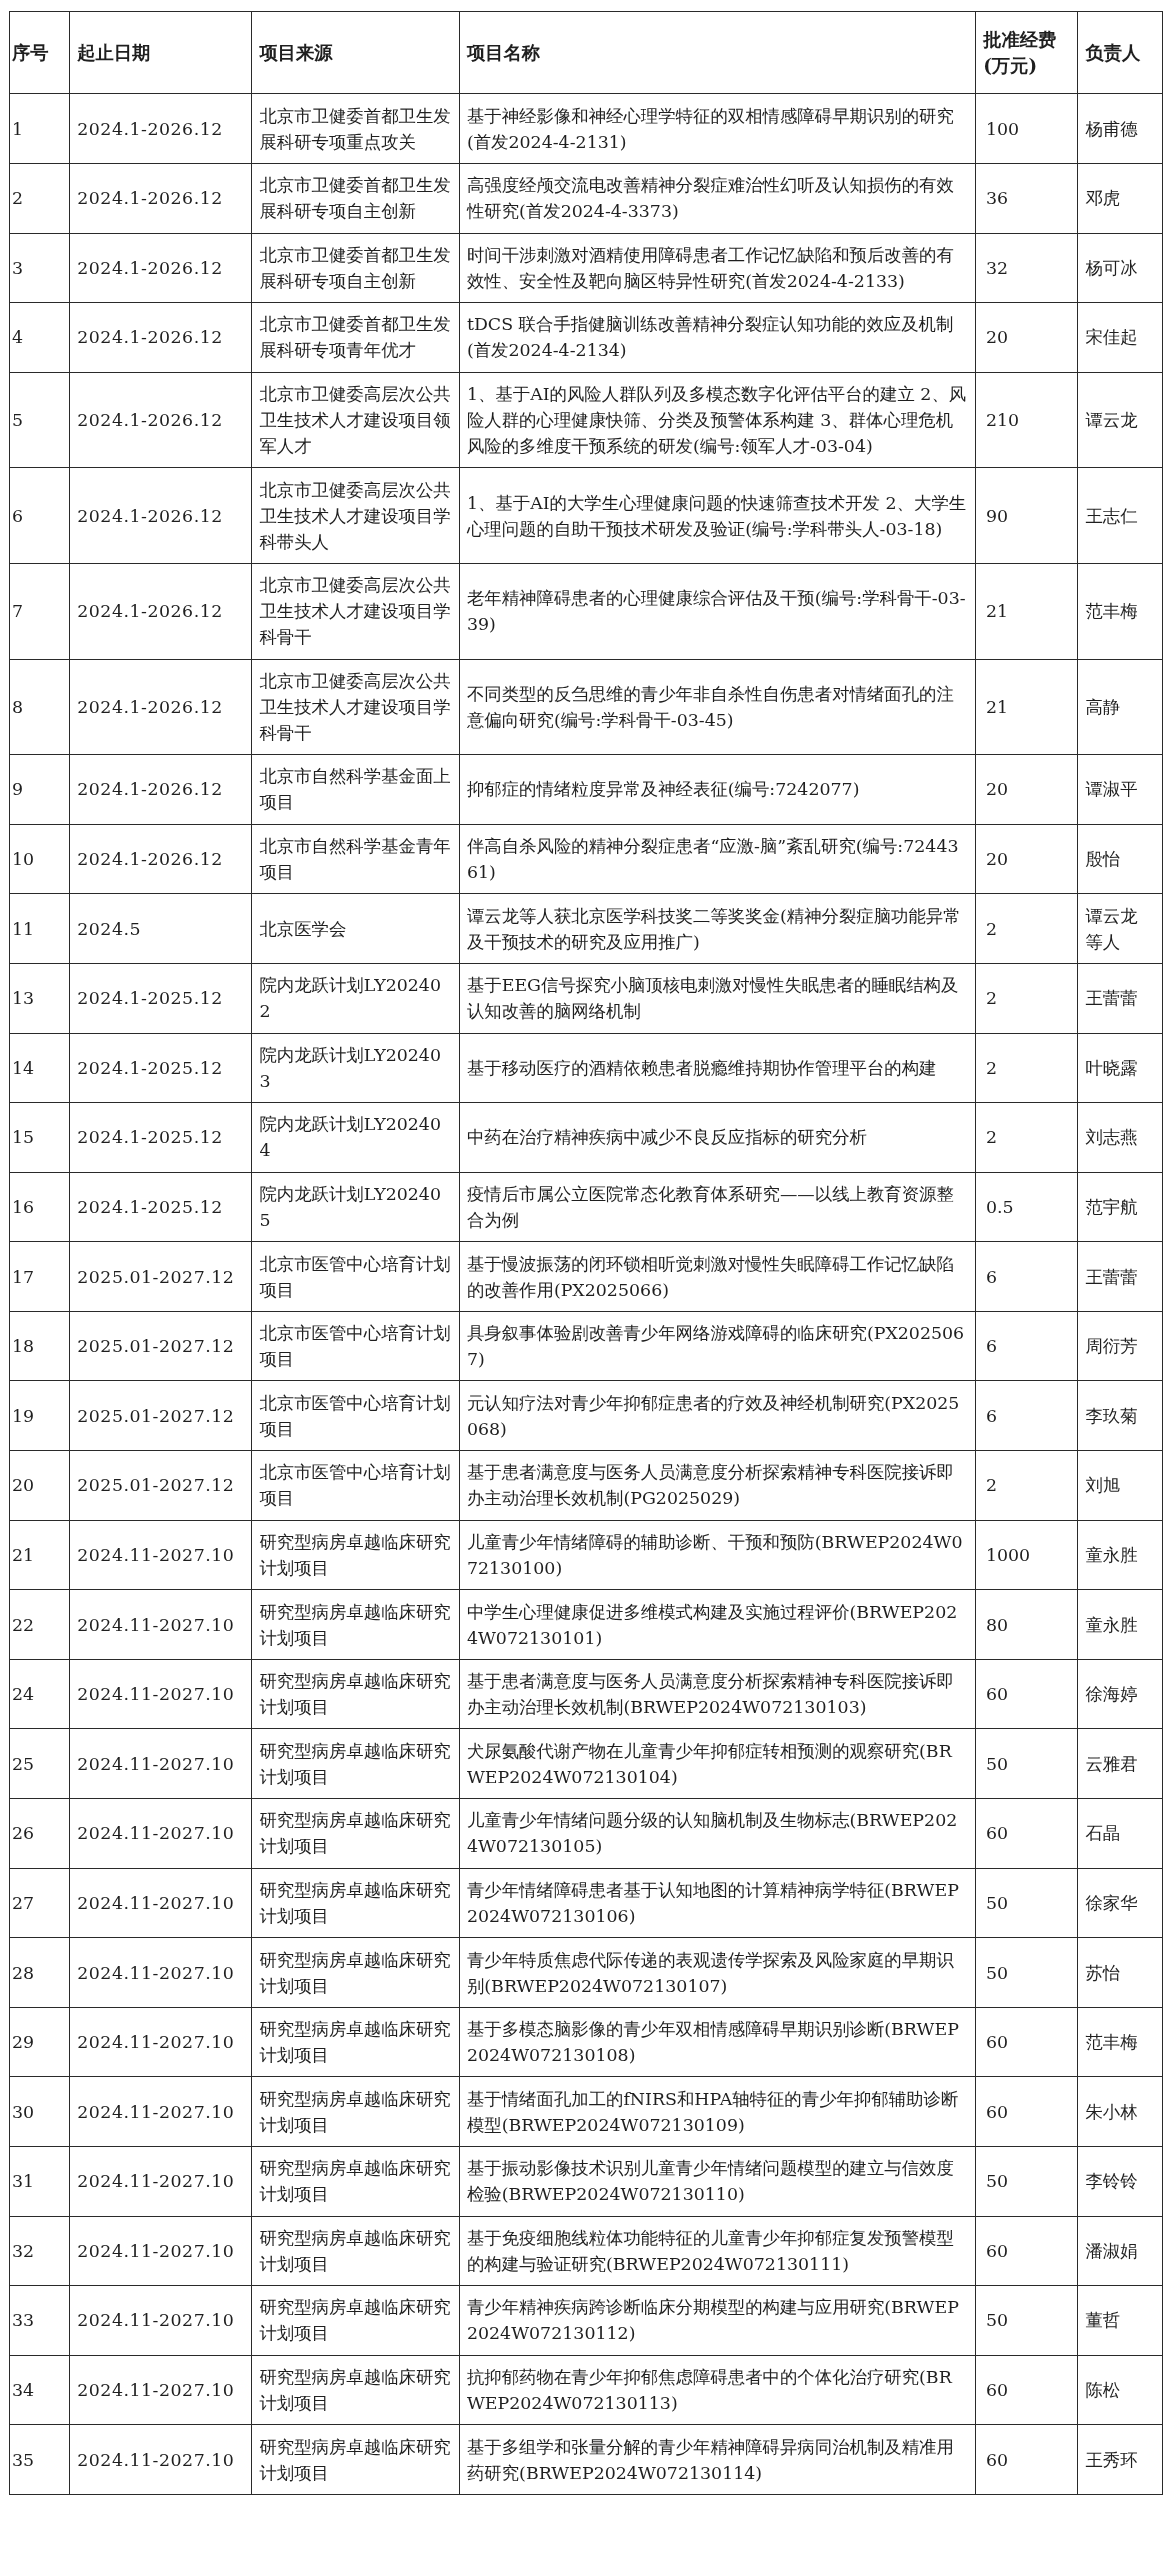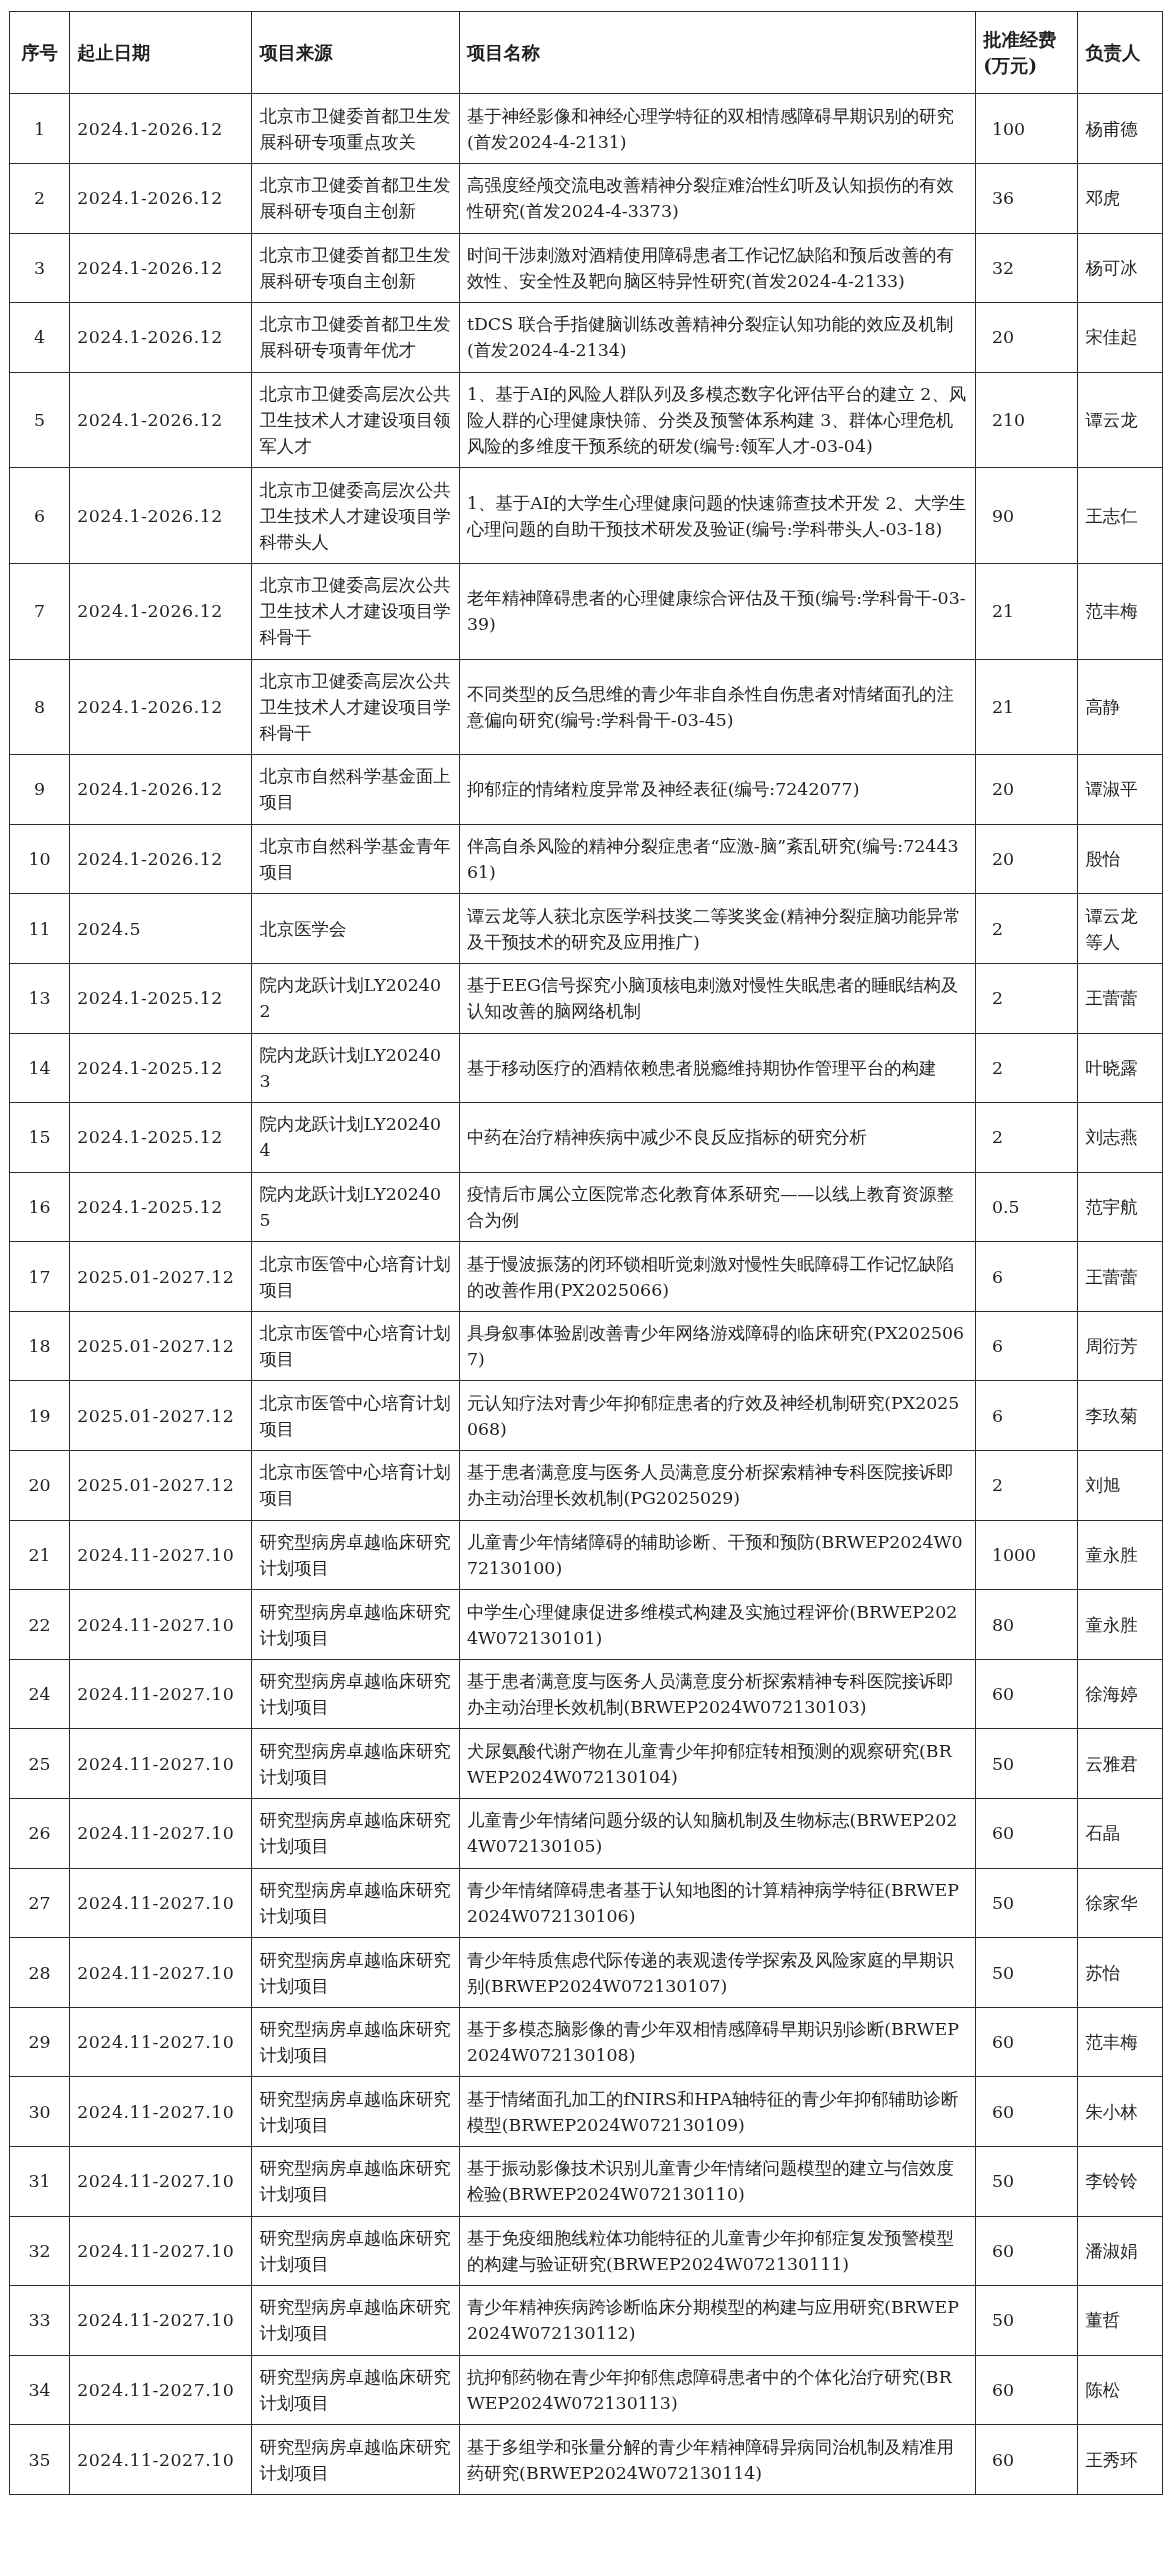--- a/index.html
+++ b/index.html
@@ -40,26 +40,26 @@
     background: #ffffff;
   }
   thead th {
     font-weight: bold;
     font-size: 18.3px;
     padding: 14.7px 7.3px;
     white-space: pre-line;
     background: #ffffff;
   }
   td.no-cell, th.no-head {
-    text-align: center;
+    text-align: left;
     padding-left: 1.8px;
     padding-right: 1.8px;
   }
   td.date-cell { letter-spacing: 0.5px; }
-  td.fund-cell { padding-left: 16px; }
+  td.fund-cell { padding-left: 10px; }
 </style>
 </head>
 <body>
 
 <div class="page">
   <table class="projects">
     <colgroup>
       <col class="c-no">
         <col class="c-date">
         <col class="c-source">

